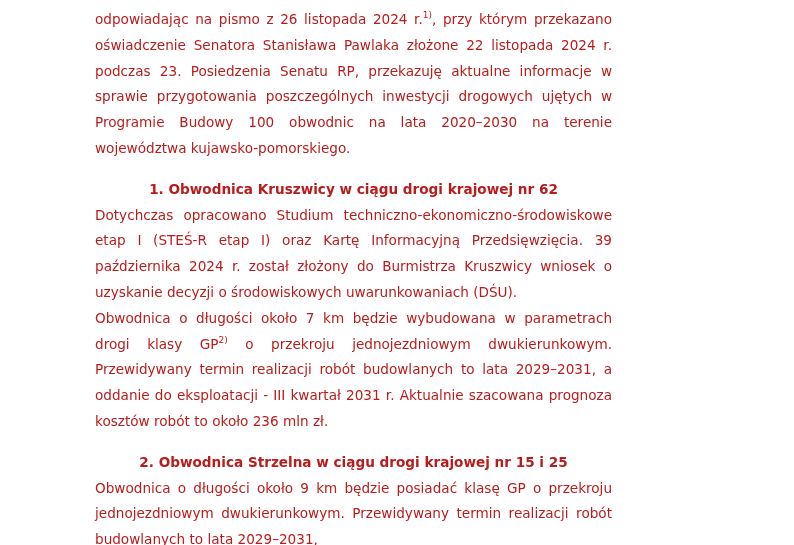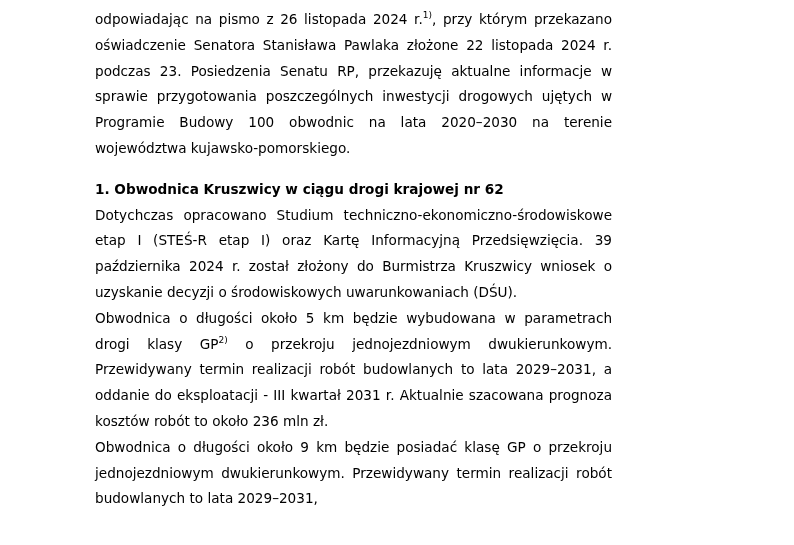--- a/index.html
+++ b/index.html
@@ -13,48 +13,49 @@
     overflow: hidden;
   }
   .page {
     box-sizing: border-box;
     width: 704px;
     height: 545px;
     padding: 7px 92px 0 95px;
     font-family: "DejaVu Sans", "Liberation Sans", sans-serif;
     font-size: 13.6px;
     line-height: 25.8px;
-    color: #000000;
+    color: #b91c1c;
     text-align: justify;
   }
   p {
     margin: 0;
     padding: 0;
   }
   .heading {
     font-weight: bold;
     margin-top: 15px;
-    text-align: left;
+    text-align: center;
   }
   sup {
     font-size: 9px;
     line-height: 0;
     vertical-align: super;
   }
 </style>
 </head>
 <body>
 
 <div class="page">
 
   <p class="para"><span>odpowiadając na pismo z 26 listopada 2024 r.</span><sup>1)</sup><span>, przy którym przekazano oświadczenie Senatora Stanisława Pawlaka złożone 22 listopada 2024 r. podczas 23. Posiedzenia Senatu RP, przekazuję aktualne informacje w sprawie przygotowania poszczególnych inwestycji drogowych ujętych w Programie Budowy 100 obwodnic na lata 2020–2030 na terenie województwa kujawsko-pomorskiego.</span></p>
 
   <p class="heading">1. Obwodnica Kruszwicy w ciągu drogi krajowej nr 62</p>
 
   <p class="para">Dotychczas opracowano Studium techniczno-ekonomiczno-środowiskowe etap I (STEŚ-R etap I) oraz Kartę Informacyjną Przedsięwzięcia. 39 października 2024 r. został złożony do Burmistrza Kruszwicy wniosek o uzyskanie decyzji o środowiskowych uwarunkowaniach (DŚU).</p>
 
-  <p class="para"><span>Obwodnica o długości około 5 km będzie wybudowana w parametrach drogi klasy GP</span><sup>2)</sup><span> o przekroju jednojezdniowym dwukierunkowym. Przewidywany termin realizacji robót budowlanych to lata 2029–2031, a oddanie do eksploatacji - III  kwartał 2031 r. Aktualnie szacowana prognoza kosztów robót to około  236  mln zł.</span></p>
+  <p class="para"><span>Obwodnica o długości około 7 km będzie wybudowana w parametrach drogi klasy GP</span><sup>2)</sup><span> o przekroju jednojezdniowym dwukierunkowym. Przewidywany termin realizacji robót budowlanych to lata 2029–2031, a oddanie do eksploatacji - III  kwartał 2031 r. Aktualnie szacowana prognoza kosztów robót to około  236  mln zł.</span></p>
 
+  <p class="heading">2. Obwodnica Strzelna w ciągu drogi krajowej nr 15 i 25</p>
 
 
   <p class="para">Obwodnica o długości około 9 km będzie posiadać  klasę GP o przekroju jednojezdniowym dwukierunkowym. Przewidywany termin realizacji robót budowlanych to lata 2029–2031,</p>
 
 </div>
 
 </body></html>

